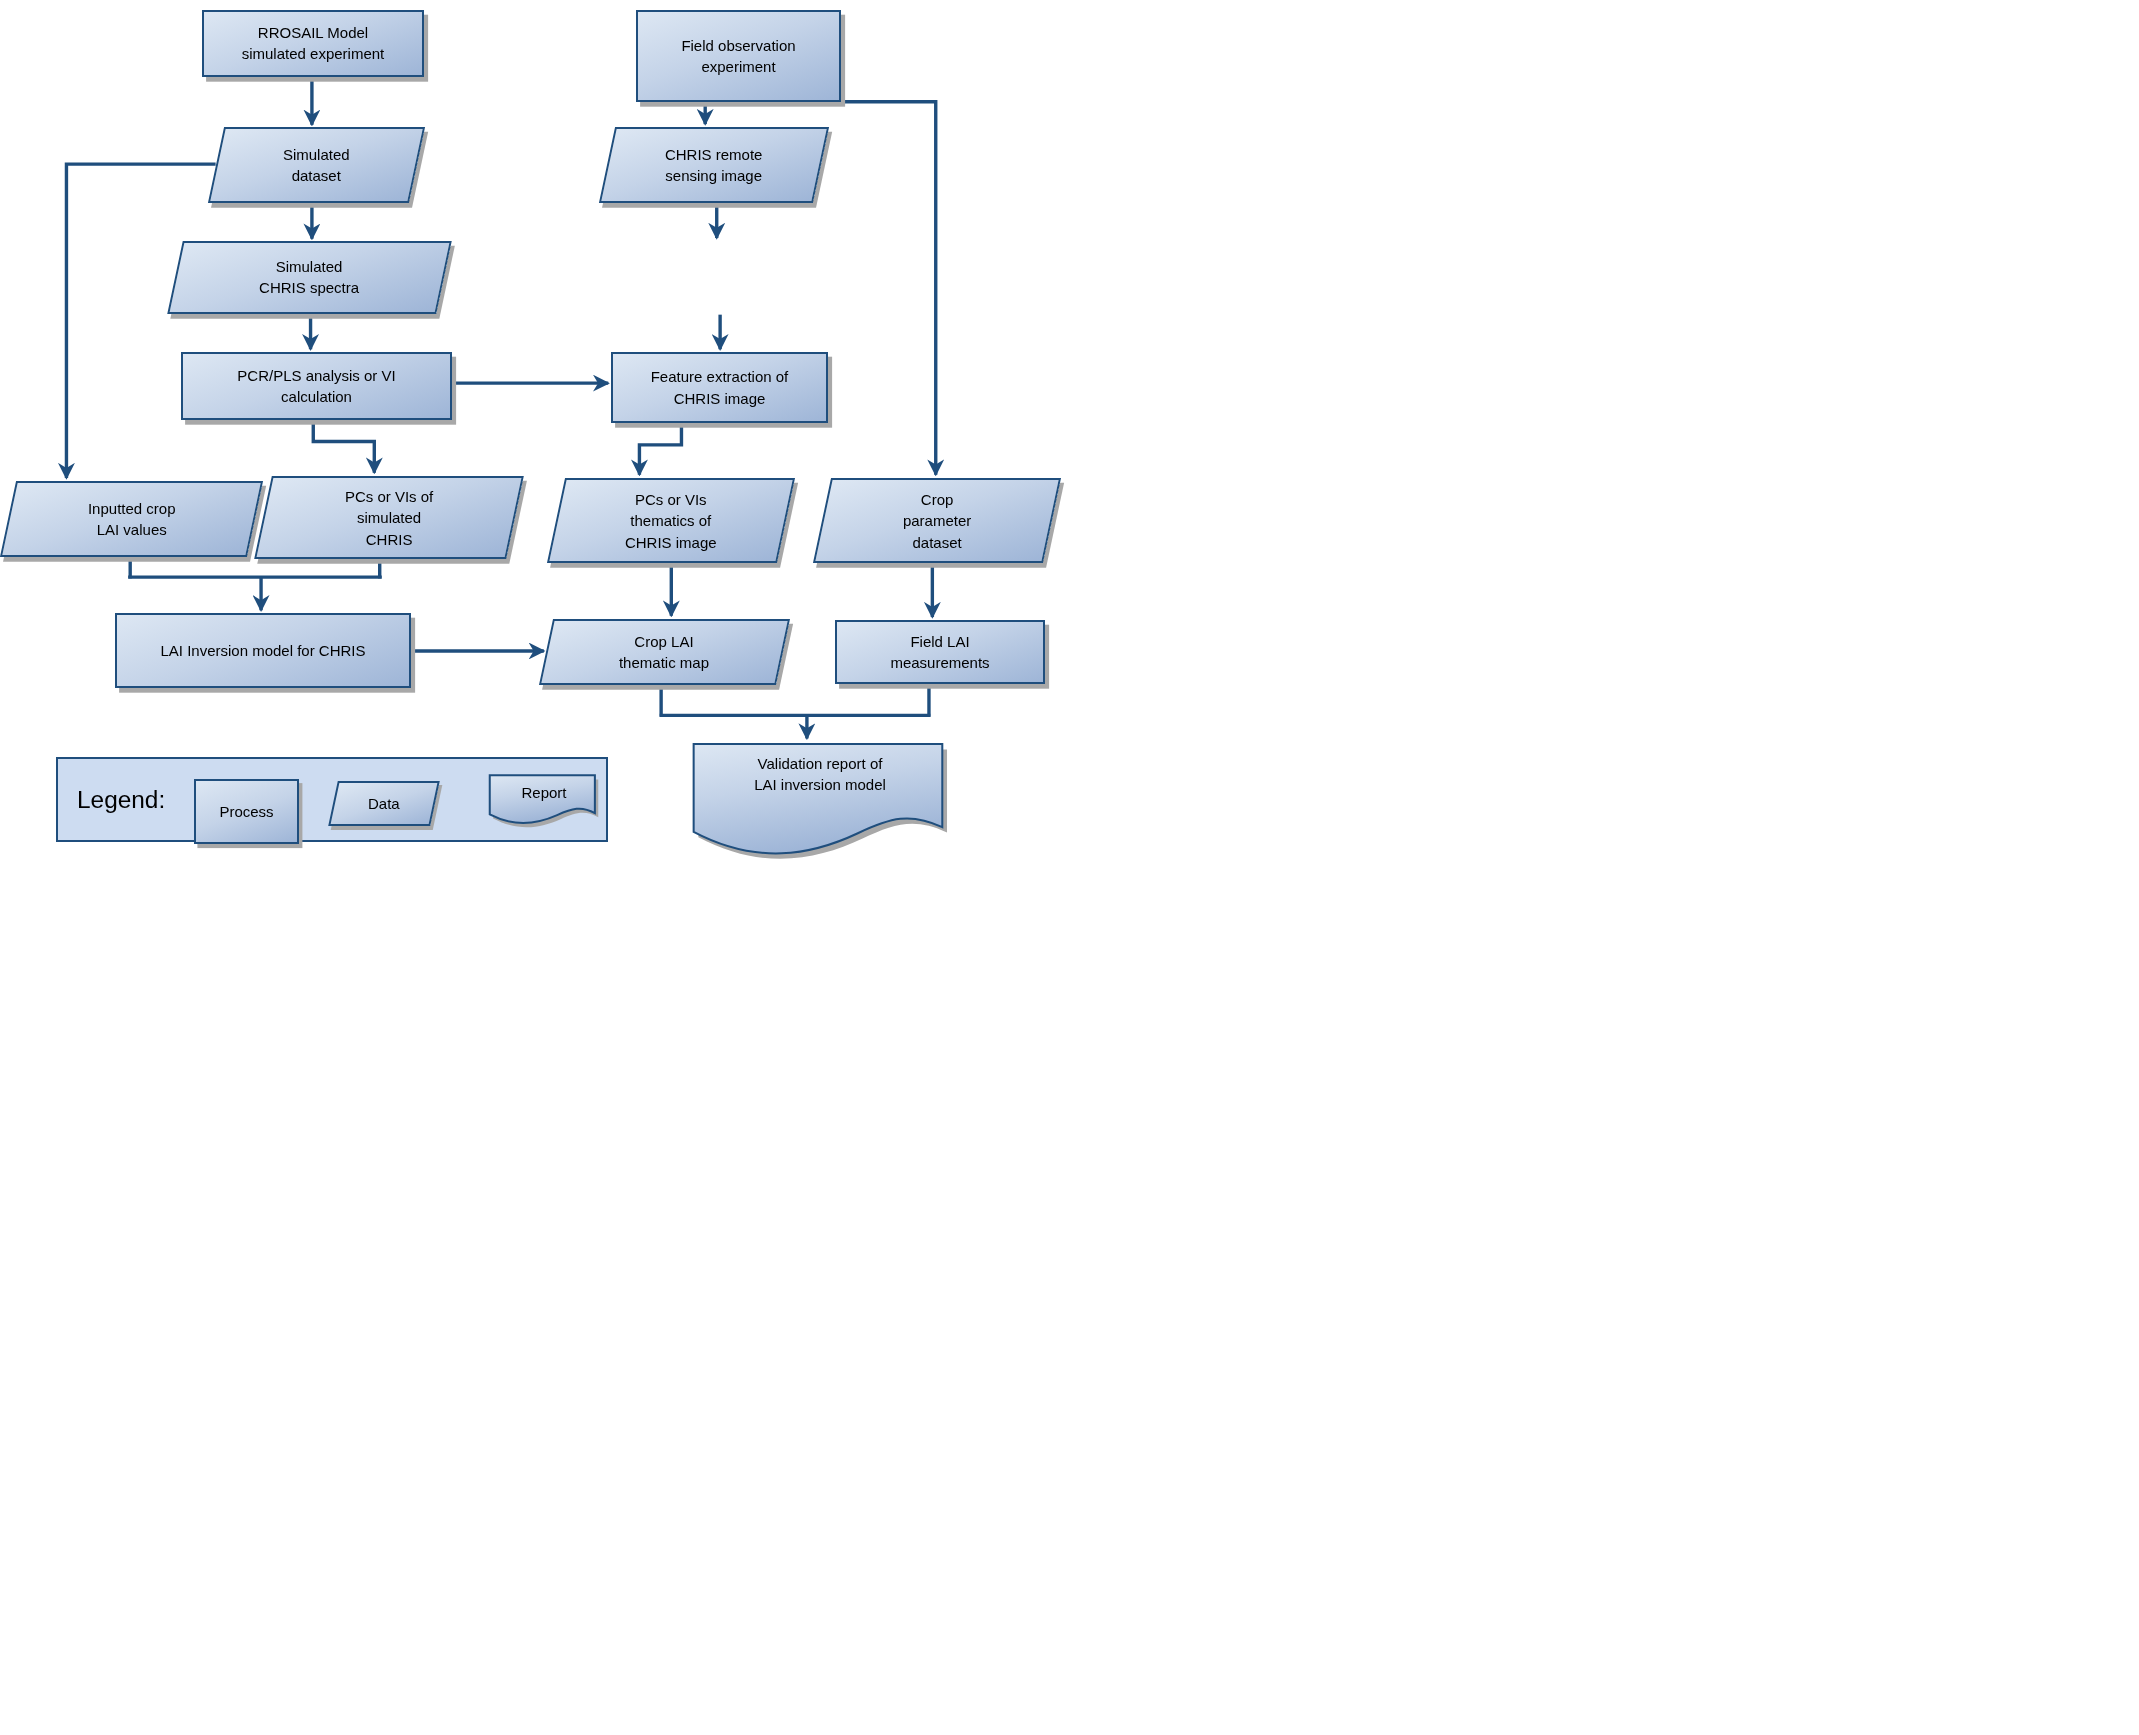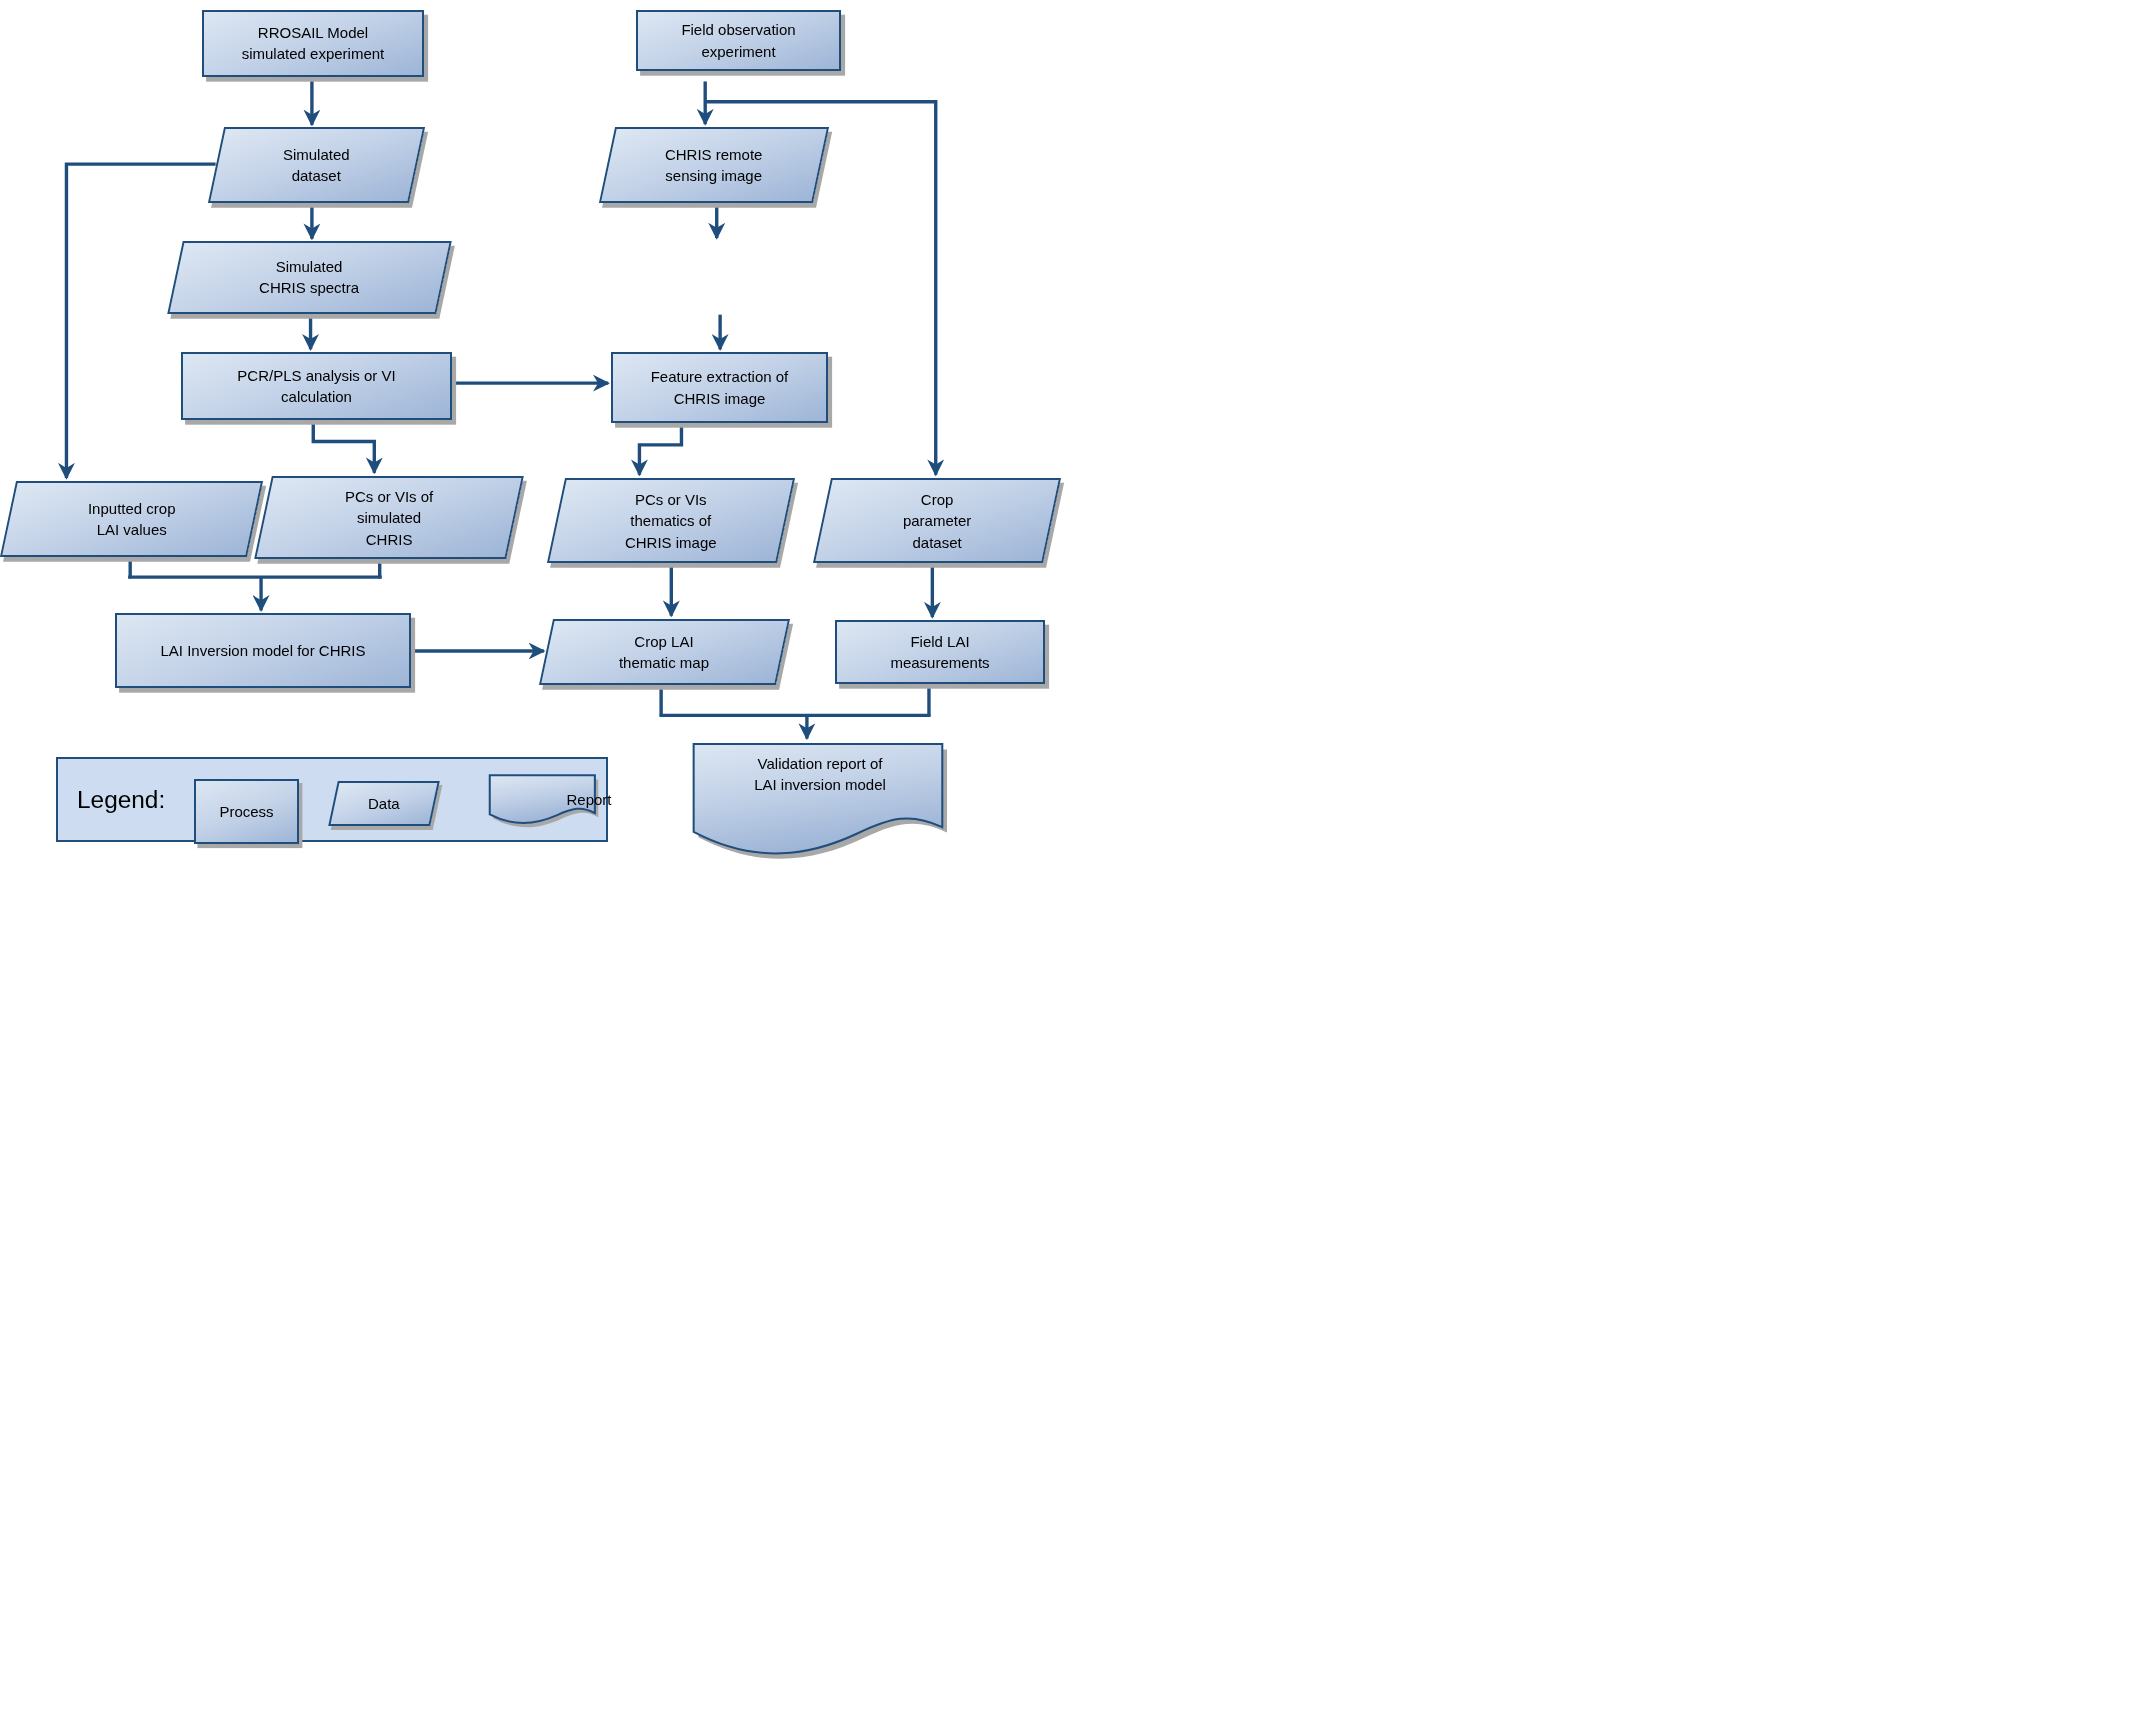--- a/index.html
+++ b/index.html
@@ -46,21 +46,21 @@
     font-size:24.4px;color:var(--text);
   }
   .legend-shape{
     position:absolute;box-sizing:border-box;border:2px solid var(--border);
     background:linear-gradient(160deg,var(--fill-top) 0%,var(--fill-mid) 50%,var(--fill-bottom) 100%);
     box-shadow:3.4px 4.1px 0 0 var(--shadow);
     display:flex;align-items:center;justify-content:center;text-align:center;
   }
   .legend-report{position:absolute;}
   .legend-report .lbl{
-    position:absolute;left:0;top:15px;width:100%;text-align:center;padding-left:45px;
+    position:absolute;left:0;top:8px;width:100%;text-align:center;
   }
   .wire{fill:none;stroke:var(--line);stroke-width:5;}
 </style>
 </head>
 <body>
 
 <div id="canvas">
 
   <svg id="wires" width="1070" height="868" viewBox="0 0 1578 1280">
     <defs>
@@ -119,21 +119,21 @@
   </div>
   <div class="shape para" style="left:263px;top:476px;width:252px;height:83px">
     <span class="lbl">PCs or VIs of
 simulated
 CHRIS</span>
   </div>
   <div class="shape rect" style="left:115px;top:613px;width:296px;height:75px">
     <span class="lbl">LAI Inversion model for CHRIS</span>
   </div>
 
-  <div class="shape rect" style="left:636px;top:10.2px;width:205px;height:61px">
+  <div class="shape rect" style="left:636px;top:10.2px;width:205px;height:92px">
     <span class="lbl">Field observation
 experiment</span>
   </div>
   <div class="shape para" style="left:607px;top:127px;width:214px;height:76px">
     <span class="lbl">CHRIS remote
 sensing image</span>
   </div>
   <div class="shape rect" style="left:611px;top:352px;width:217px;height:71px">
     <span class="lbl">Feature extraction of
 CHRIS image</span>

